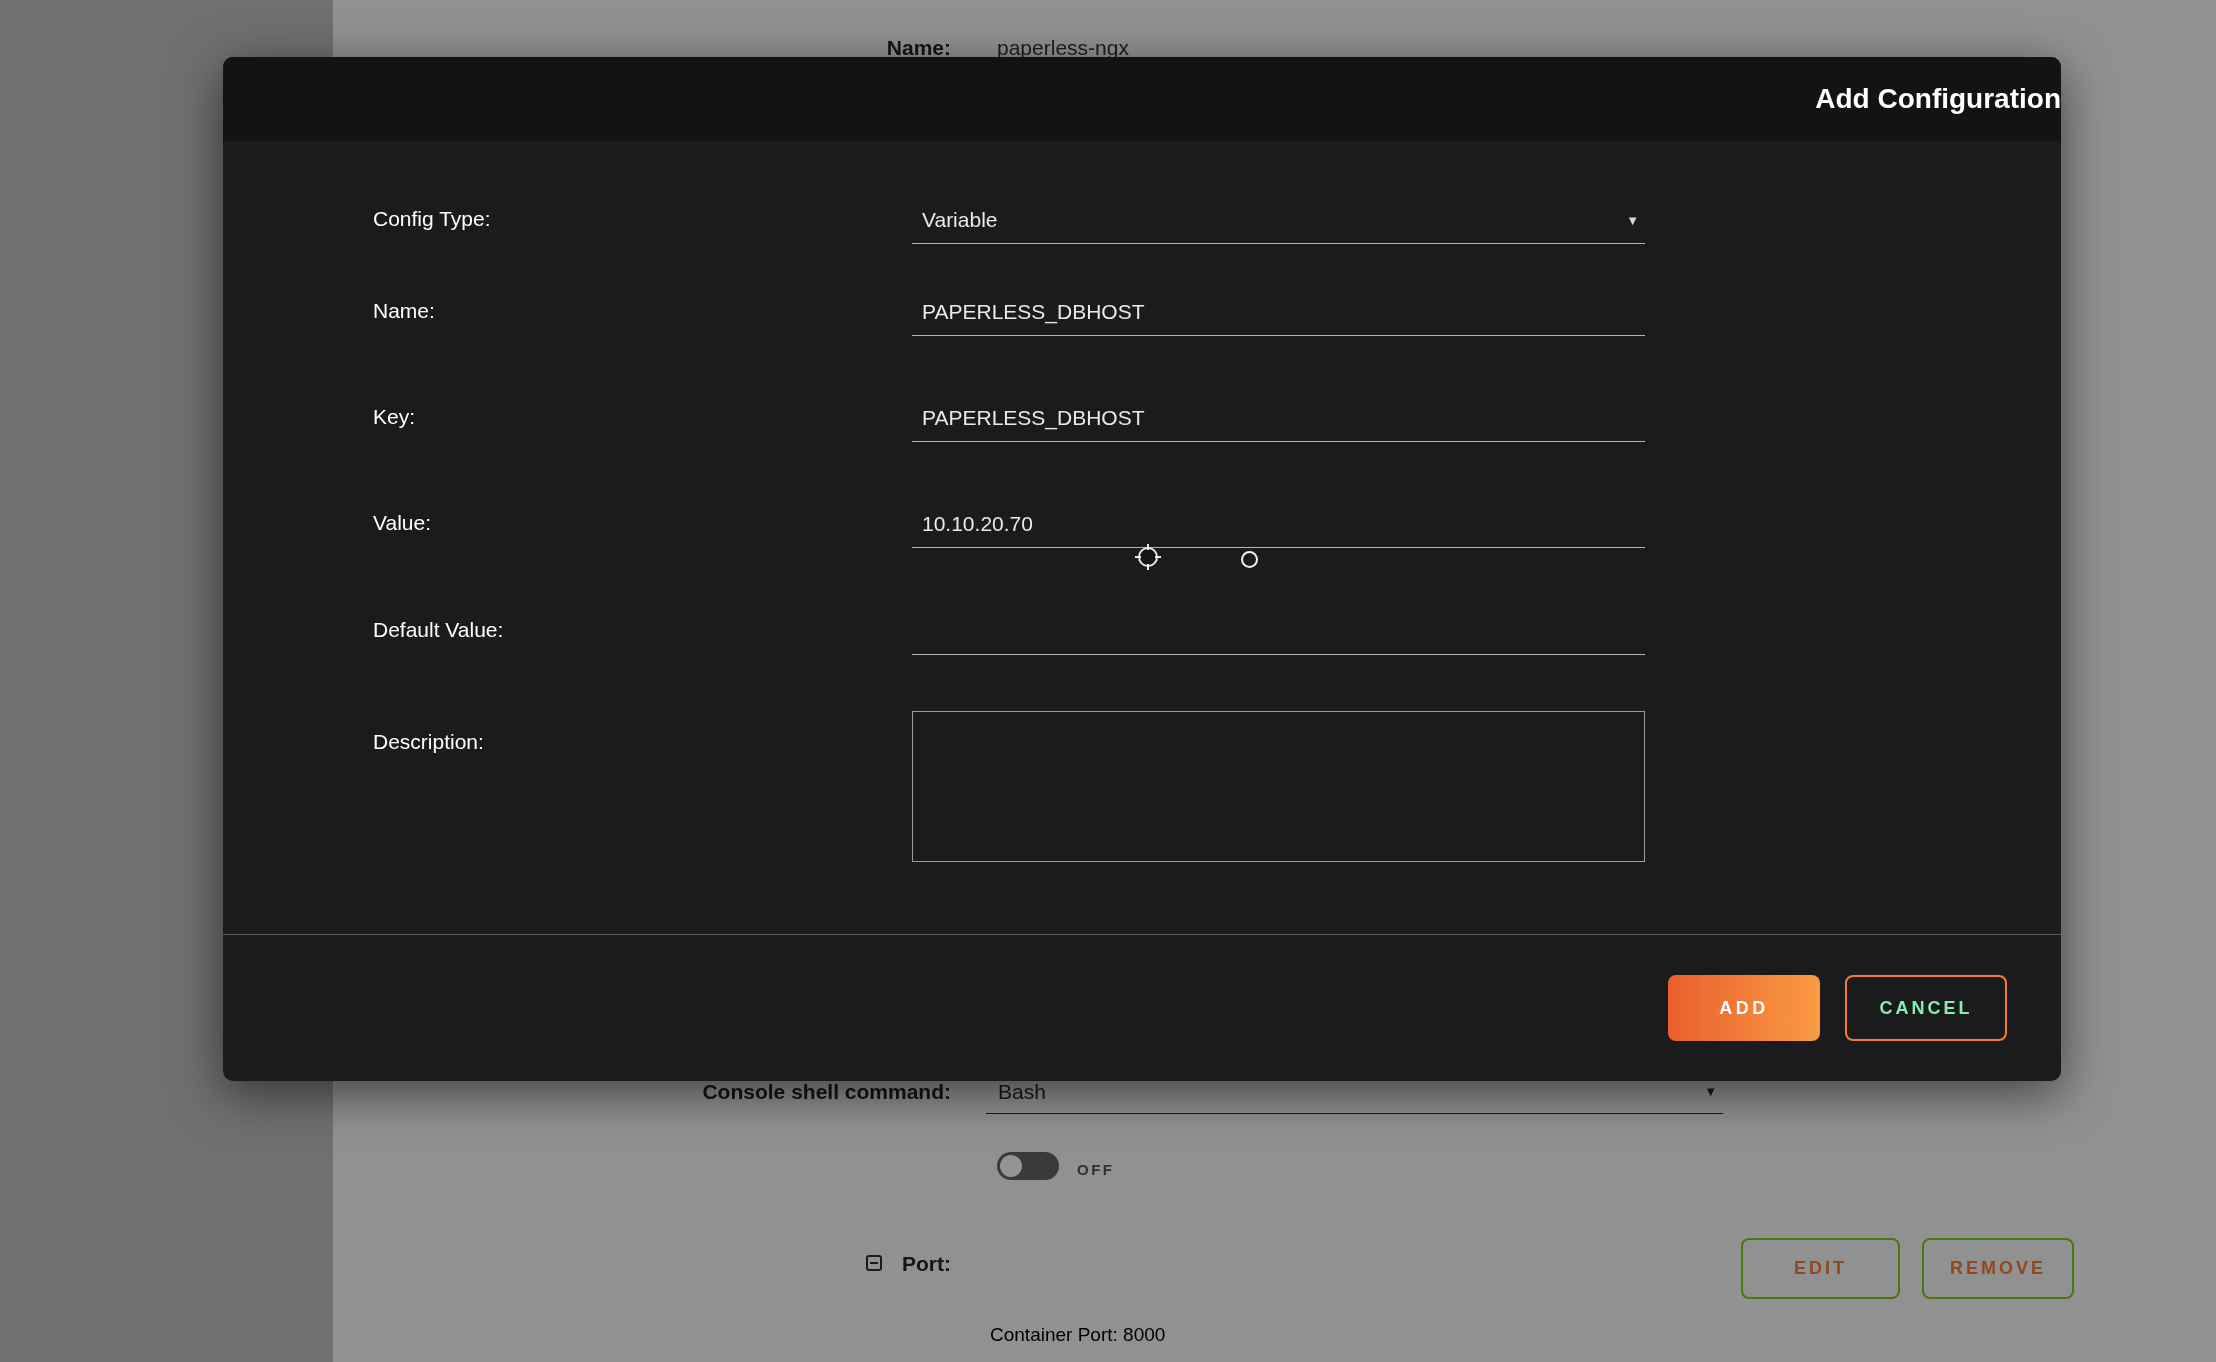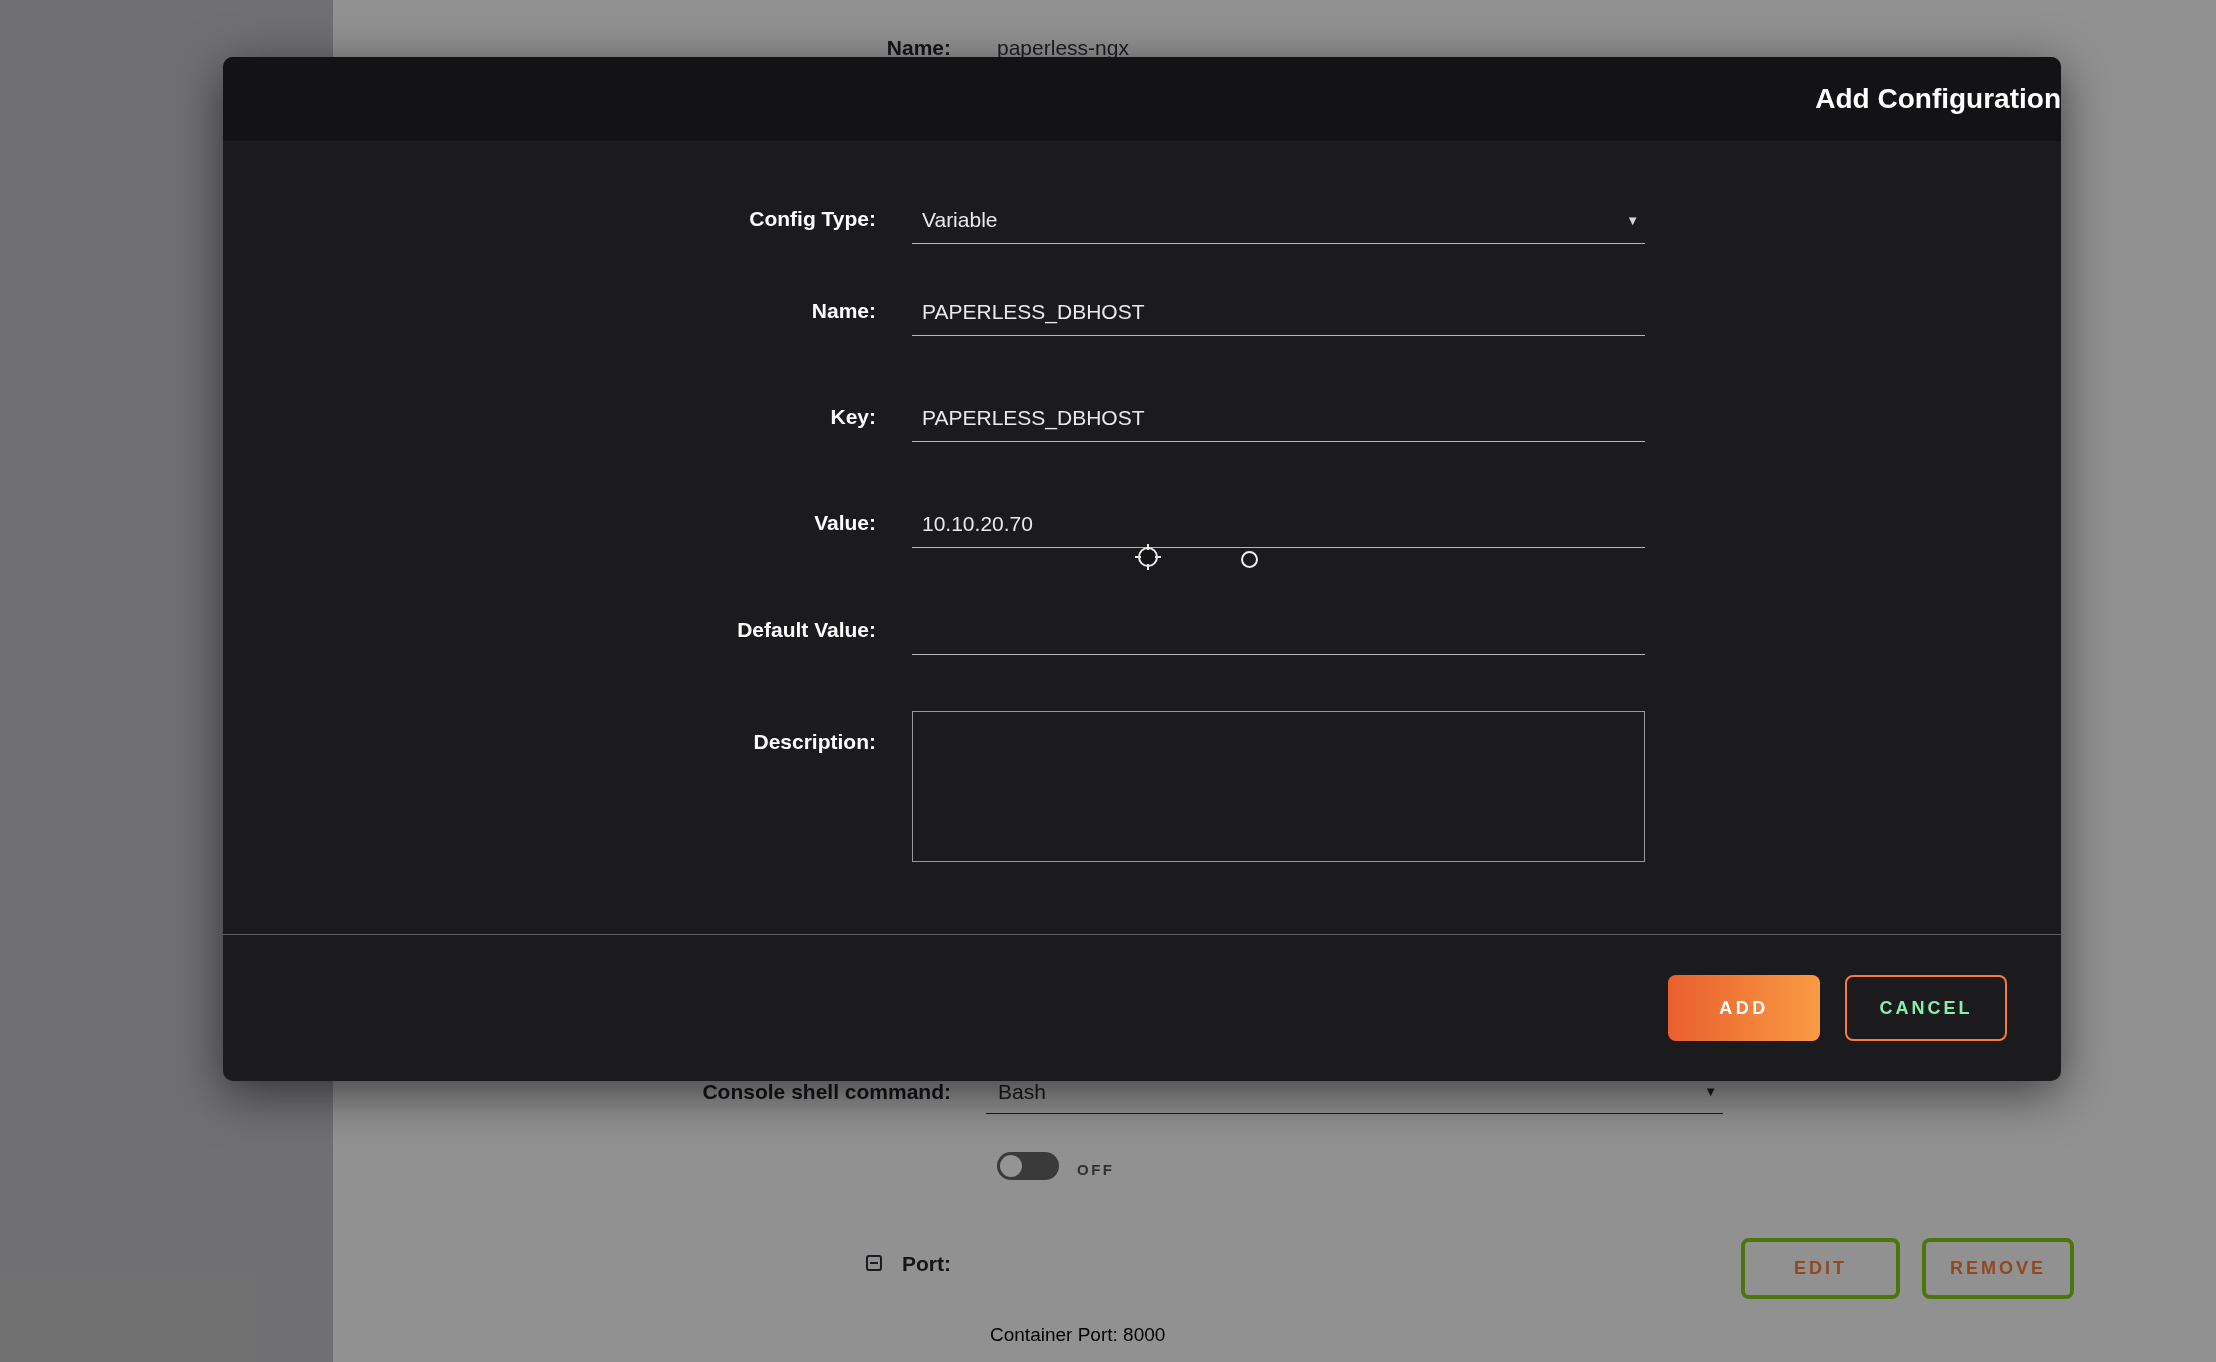--- a/index.html
+++ b/index.html
@@ -4,39 +4,39 @@
 <style>
   html,body{margin:0;padding:0;background:#c2c2c4;font-family:"Liberation Sans",sans-serif;}
   #screen{position:relative;width:2216px;height:1362px;overflow:hidden;background:#c2c2c4;}
 
   
   #content-panel{position:absolute;left:333px;top:0;width:1883px;height:1362px;background:#fafafa;}
   .bg-label{position:absolute;font-weight:bold;font-size:21px;color:#23232b;text-align:right;}
   .bg-value{position:absolute;font-size:21px;color:#33333a;}
   .bg-field{position:absolute;height:42px;border-bottom:1px solid #2c2c34;font-size:21px;color:#2b2b33;line-height:40px;padding-left:12px;box-sizing:border-box;}
   .bg-caret{position:absolute;right:6px;top:13px;font-size:13px;color:#2b2b33;line-height:1;}
-  .outline-btn{position:absolute;height:61px;border:4px solid #84cc16;border-radius:8px;background:transparent;
+  .outline-btn{position:absolute;height:61px;border:2px solid #84cc16;border-radius:8px;background:transparent;
     color:#f97c36;font-family:"Liberation Sans",sans-serif;font-weight:bold;font-size:18px;letter-spacing:3px;
     display:flex;align-items:center;justify-content:center;box-sizing:border-box;cursor:pointer;}
   #toggle{position:absolute;left:664px;top:1152px;width:62px;height:28px;border-radius:14px;background:#646464;cursor:pointer;}
   #toggle .knob{position:absolute;left:3px;top:3px;width:22px;height:22px;border-radius:50%;background:#ffffff;}
   #toggle-state{position:absolute;left:744px;top:1161px;font-size:15px;font-weight:bold;letter-spacing:2.5px;color:#555;}
   #collapse-icon{position:absolute;left:533px;top:1255px;width:16px;height:16px;border:2px solid #2e2e38;border-radius:3px;box-sizing:border-box;}
   #collapse-icon::after{content:"";position:absolute;left:2px;right:2px;top:50%;height:2px;margin-top:-1px;background:#2e2e38;}
   #container-port-note{position:absolute;left:657px;top:1324px;font-size:19px;color:#000000;}
 
   
   #overlay{position:absolute;inset:0;background:rgba(0,0,0,0.42);z-index:5;}
 
   
   #modal{position:absolute;left:223px;top:57px;width:1838px;height:1024px;background:#1b1b1d;border-radius:10px;
     z-index:10;box-shadow:0 12px 50px rgba(0,0,0,0.55);}
   #modal-header{position:absolute;left:0;top:0;right:0;height:84px;background:#131315;border-radius:10px 10px 0 0;}
   #modal-title{width:100%;text-align:right;line-height:84px;font-size:28px;font-weight:bold;color:#ffffff;}
-  .mlabel{position:absolute;left:150px;width:503px;text-align:right;font-size:21px;font-weight:bold;color:#ffffff;}
+  .mlabel{position:absolute;left:150px;width:503px;text-align:left;font-size:21px;font-weight:normal;color:#ffffff;}
   .mfield{position:absolute;left:689px;width:733px;height:44px;border-bottom:1px solid #b5b5b5;box-sizing:border-box;
     font-size:21px;color:#e9e9e9;line-height:40px;padding-left:10px;}
   .mcaret{position:absolute;right:6px;top:14px;font-size:13px;color:#d6d6d6;line-height:1;}
   #desc-box{position:absolute;left:689px;top:654px;width:733px;height:151px;border:1px solid #9a9a9a;background:transparent;box-sizing:border-box;}
   #modal-divider{position:absolute;left:0;right:0;top:877px;height:1px;background:#606060;}
   #add-button{position:absolute;left:1445px;top:918px;width:152px;height:66px;border:none;border-radius:8px;
     background:linear-gradient(90deg,#e95f2e,#f99b43);color:#ffffff;font-family:"Liberation Sans",sans-serif;
     font-weight:bold;font-size:18px;letter-spacing:3.5px;cursor:pointer;}
   #cancel-button{position:absolute;left:1622px;top:918px;width:162px;height:66px;border:2px solid #f97c36;border-radius:8px;
     background:transparent;color:#86efac;font-family:"Liberation Sans",sans-serif;font-weight:bold;font-size:18px;

